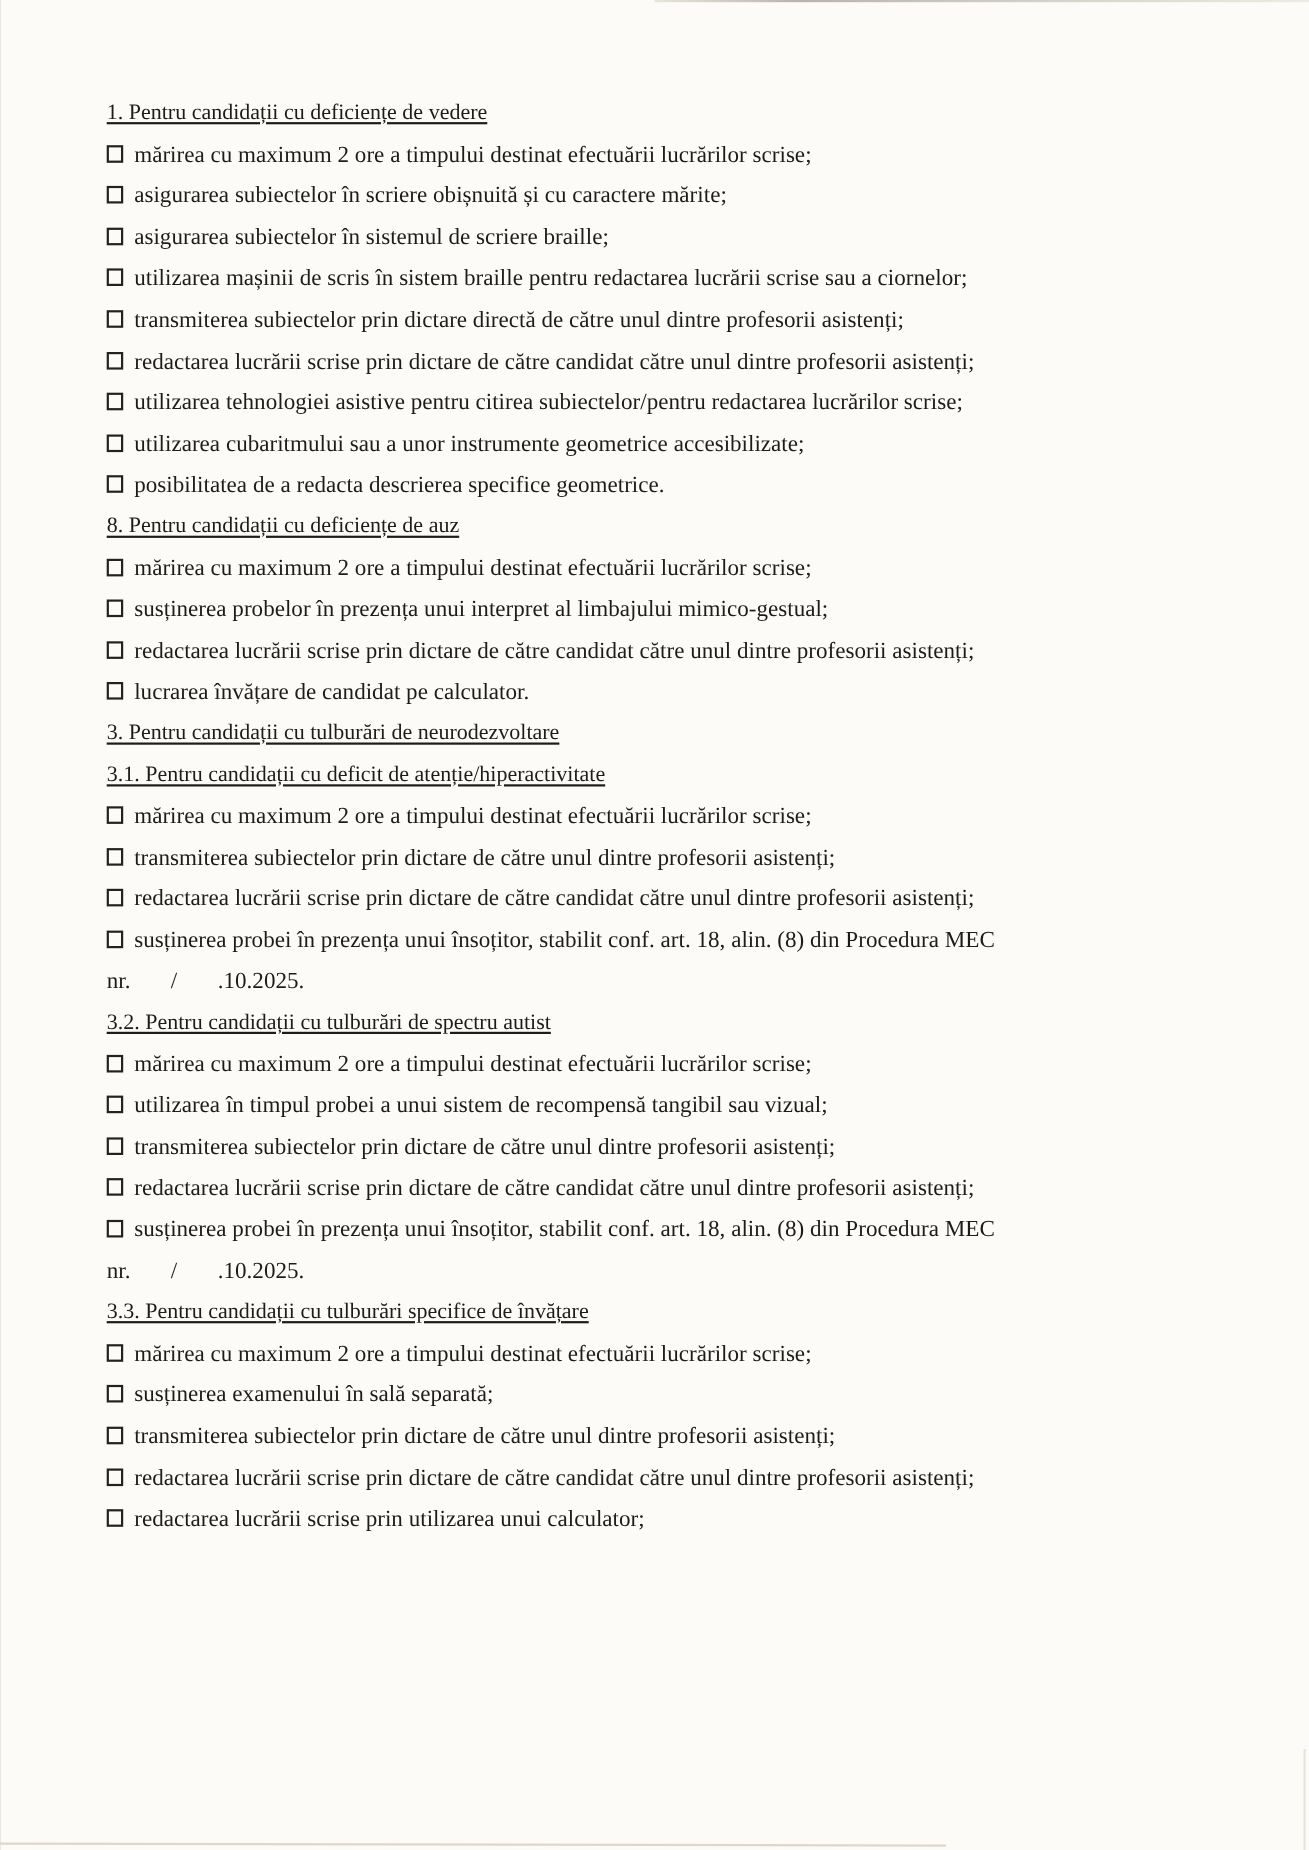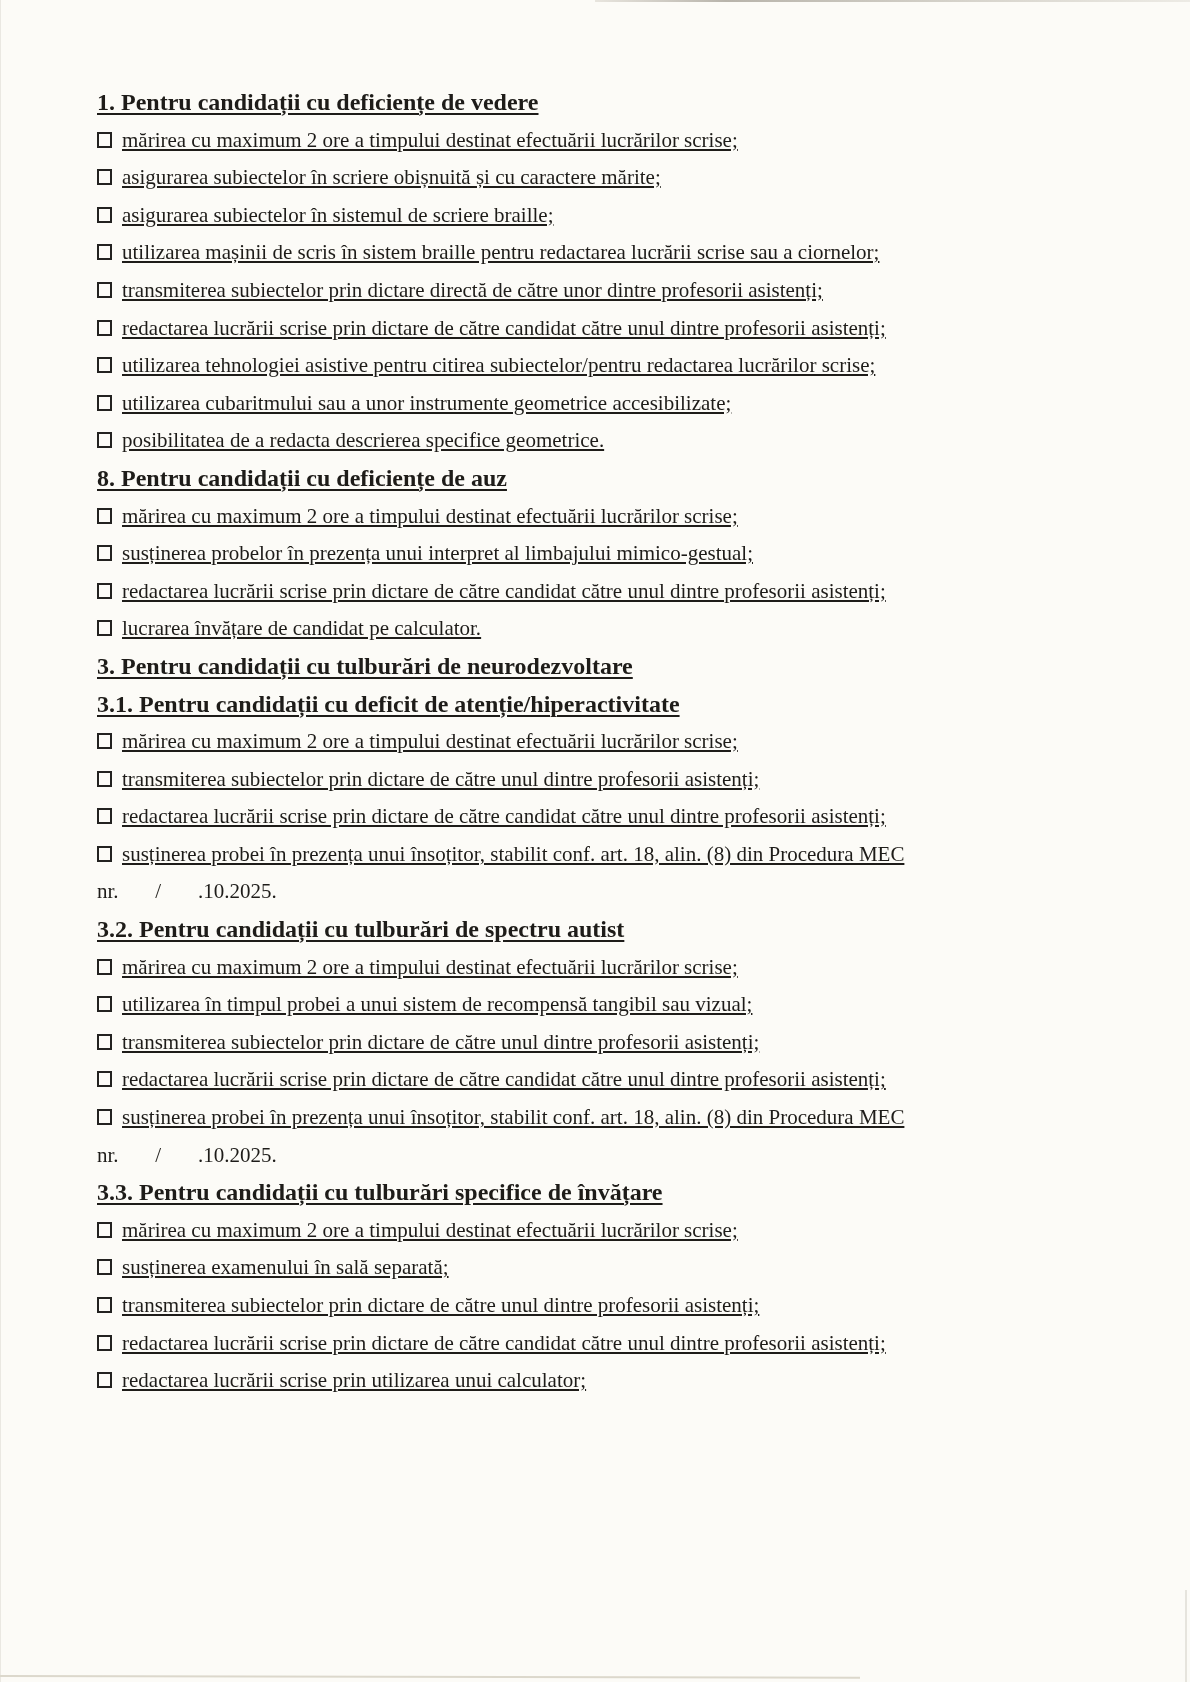--- a/index.html
+++ b/index.html
@@ -5,24 +5,24 @@
   html,body{margin:0;padding:0;background:#fcfbf7;}
   .page{
     position:relative;width:1190px;height:1682px;background:#fcfbf7;
     font-family:"Liberation Serif","DejaVu Serif",serif;color:#1e1c19;overflow:hidden;
   }
   .content{
     position:absolute;left:97px;top:84px;width:1012px;
     font-size:21px;line-height:37.6px;
   }
   .heading{
-    font-weight:bold;font-size:24px;white-space:nowrap;
+    font-weight:normal;font-size:20px;white-space:nowrap;
     text-decoration:underline;text-decoration-thickness:2px;text-underline-offset:3px;
   }
-  .item{white-space:nowrap;text-decoration:underline;}
+  .item{white-space:nowrap;}
   .cont{white-space:nowrap;}
   .cb{
     display:inline-block;width:11px;height:12px;border:2px solid #232220;
     margin-right:10px;vertical-align:baseline;position:relative;top:1px;
     background:transparent;
   }
   
   .artifact-top{
     position:absolute;top:0;left:595px;width:595px;height:2px;
     background:linear-gradient(to right,#e8e5de,#b8b4ab 22%,#d6d3cb 62%,#edebe5);
@@ -42,21 +42,21 @@
   <div class="artifact-left"></div>
   <div class="artifact-right"></div>
   <div class="artifact-bottom"></div>
 
   <div class="content">
       <div class="heading">1. Pentru candidații cu deficiențe de vedere</div>
       <div class="item"><span class="cb"></span><span>mărirea cu maximum 2 ore a timpului destinat efectuării lucrărilor scrise;</span></div>
       <div class="item"><span class="cb"></span><span>asigurarea subiectelor în scriere obișnuită și cu caractere mărite;</span></div>
       <div class="item"><span class="cb"></span><span>asigurarea subiectelor în sistemul de scriere braille;</span></div>
       <div class="item"><span class="cb"></span><span>utilizarea mașinii de scris în sistem braille pentru redactarea lucrării scrise sau a ciornelor;</span></div>
-      <div class="item"><span class="cb"></span><span>transmiterea subiectelor prin dictare directă de către unor dintre profesorii asistenți;</span></div>
+      <div class="item"><span class="cb"></span><span>transmiterea subiectelor prin dictare directă de către unul dintre profesorii asistenți;</span></div>
       <div class="item"><span class="cb"></span><span>redactarea lucrării scrise prin dictare de către candidat către unul dintre profesorii asistenți;</span></div>
       <div class="item"><span class="cb"></span><span>utilizarea tehnologiei asistive pentru citirea subiectelor/pentru redactarea lucrărilor scrise;</span></div>
       <div class="item"><span class="cb"></span><span>utilizarea cubaritmului sau a unor instrumente geometrice accesibilizate;</span></div>
       <div class="item"><span class="cb"></span><span>posibilitatea de a redacta descrierea specifice geometrice.</span></div>
       <div class="heading">8. Pentru candidații cu deficiențe de auz</div>
       <div class="item"><span class="cb"></span><span>mărirea cu maximum 2 ore a timpului destinat efectuării lucrărilor scrise;</span></div>
       <div class="item"><span class="cb"></span><span>susținerea probelor în prezența unui interpret al limbajului mimico-gestual;</span></div>
       <div class="item"><span class="cb"></span><span>redactarea lucrării scrise prin dictare de către candidat către unul dintre profesorii asistenți;</span></div>
       <div class="item"><span class="cb"></span><span>lucrarea învățare de candidat pe calculator.</span></div>
       <div class="heading">3. Pentru candidații cu tulburări de neurodezvoltare</div>

